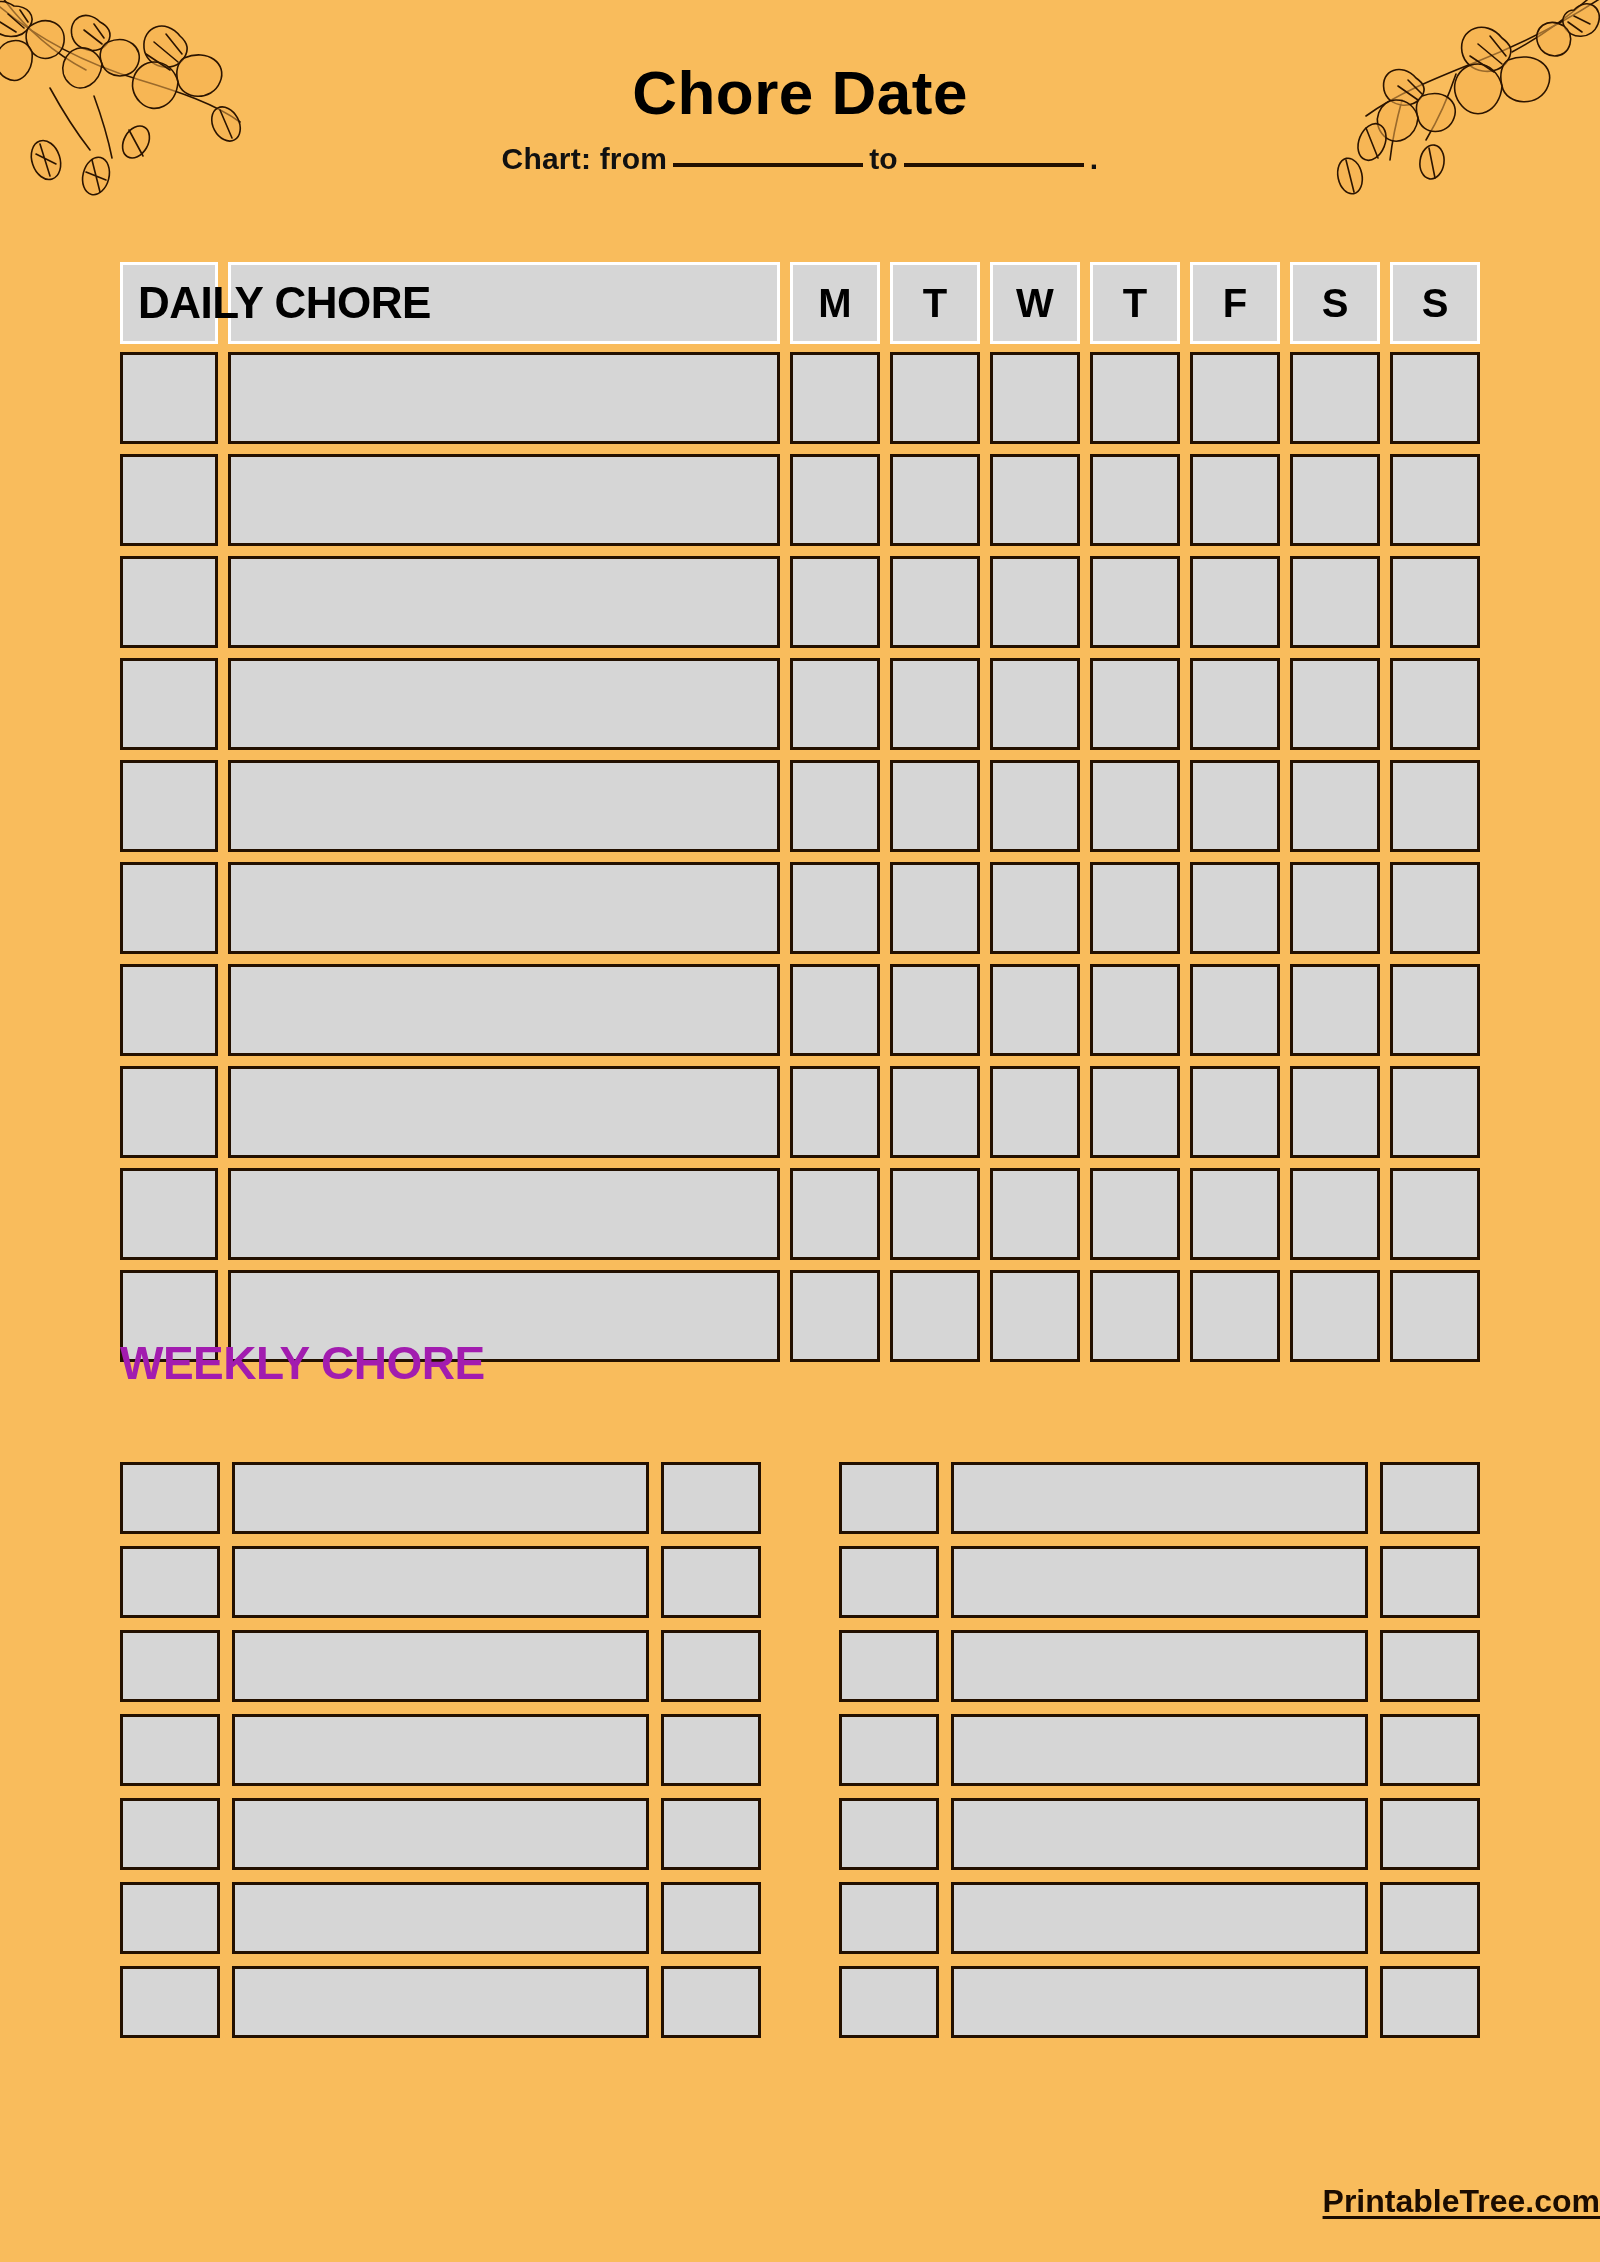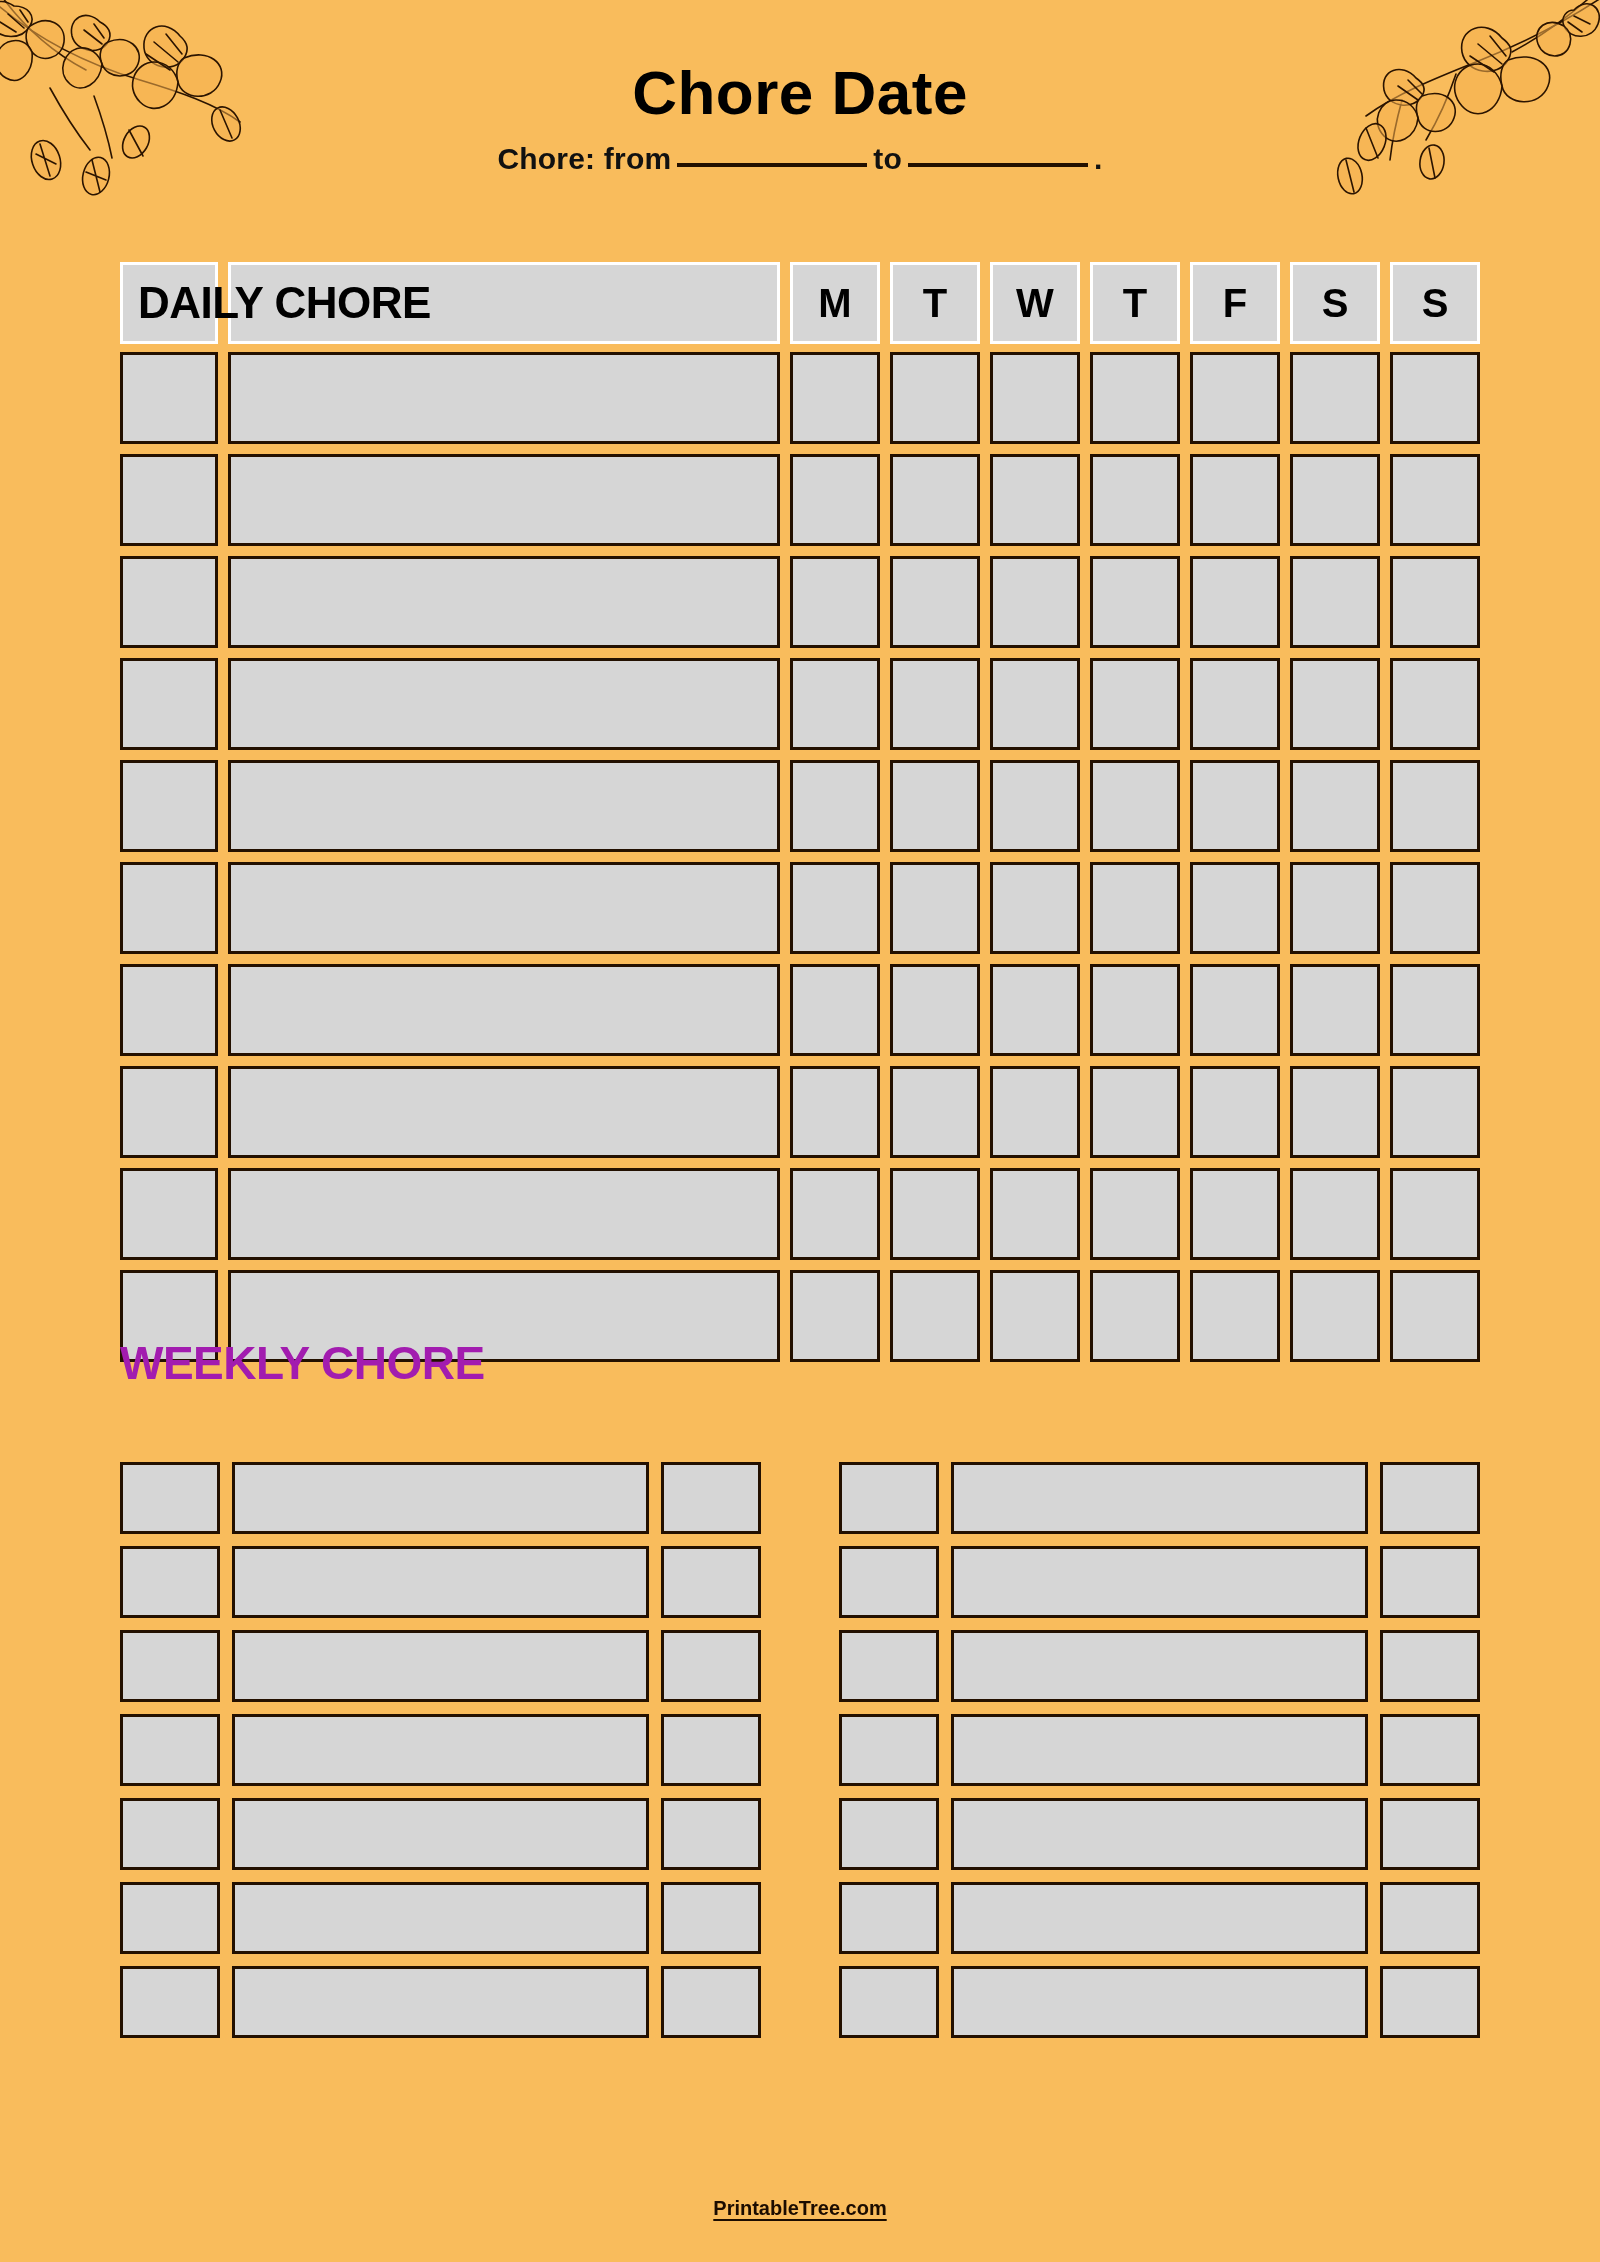--- a/index.html
+++ b/index.html
@@ -76,22 +76,22 @@
   #weekly-table { top:1462px; display:flex; gap:78px; }
   .w-col { flex:1 1 0; }
   .w-row { display:flex; align-items:stretch; }
   .w-row + .w-row { margin-top:12px; }
   .w-chk  { width:100px; flex:0 0 100px; }
   .w-task { flex:1 1 auto; margin:0 12px; }
   .w-box { background:#D6D6D6; border:3px solid #231000; height:72px; }
 
   
   .footer {
-    position:absolute; left:0; right:0; bottom:42px; text-align:center;
-    font-size:20px; font-weight:bold; color:#1b0c00;
+    position:absolute; left:0; right:0; bottom:42px; text-align:right;
+    font-size:32px; font-weight:bold; color:#1b0c00;
   }
   .footer span { text-decoration:underline; text-underline-offset:4px; }
 </style>
 </head>
 <body>
 
 <svg class="floral floral-left" viewBox="0 0 330 240" xmlns="http://www.w3.org/2000/svg" fill="none" stroke="#2b1400" stroke-width="1.6" stroke-linecap="round" stroke-linejoin="round">
   <path d="M2 8 C40 42, 90 70, 150 88 C190 100, 225 112, 250 130"></path>
   <path d="M10 2 C30 30, 58 58, 96 78"></path>
   <path d="M60 96 C72 118, 86 140, 100 158"></path>
@@ -146,21 +146,21 @@
   <path d="M60 138 L72 168"></path>
   <ellipse cx="44" cy="186" rx="12" ry="18" transform="rotate(-12 44 186)" fill="#F5B04E" fill-opacity="0.5"></ellipse>
   <path d="M40 170 L48 202"></path>
   <ellipse cx="126" cy="172" rx="12" ry="17" transform="rotate(8 126 172)" fill="#F5B04E" fill-opacity="0.5"></ellipse>
   <path d="M123 158 L129 188"></path>
 </svg>
 
 <div class="header">
   <div class="title">Chore Date</div>
   <div class="dateline">
-    <span>Chore: from</span><span class="blank"></span><span>to</span><span class="blank short"></span><span>.</span>
+    <span>Chart: from</span><span class="blank"></span><span>to</span><span class="blank short"></span><span>.</span>
   </div>
 </div>
 
 <div class="sheet" id="daily-table">
 
   <div class="d-row d-head">
     <div class="cell-chk">
         <div class="box"></div>
       </div>
     <div class="cell-task">

